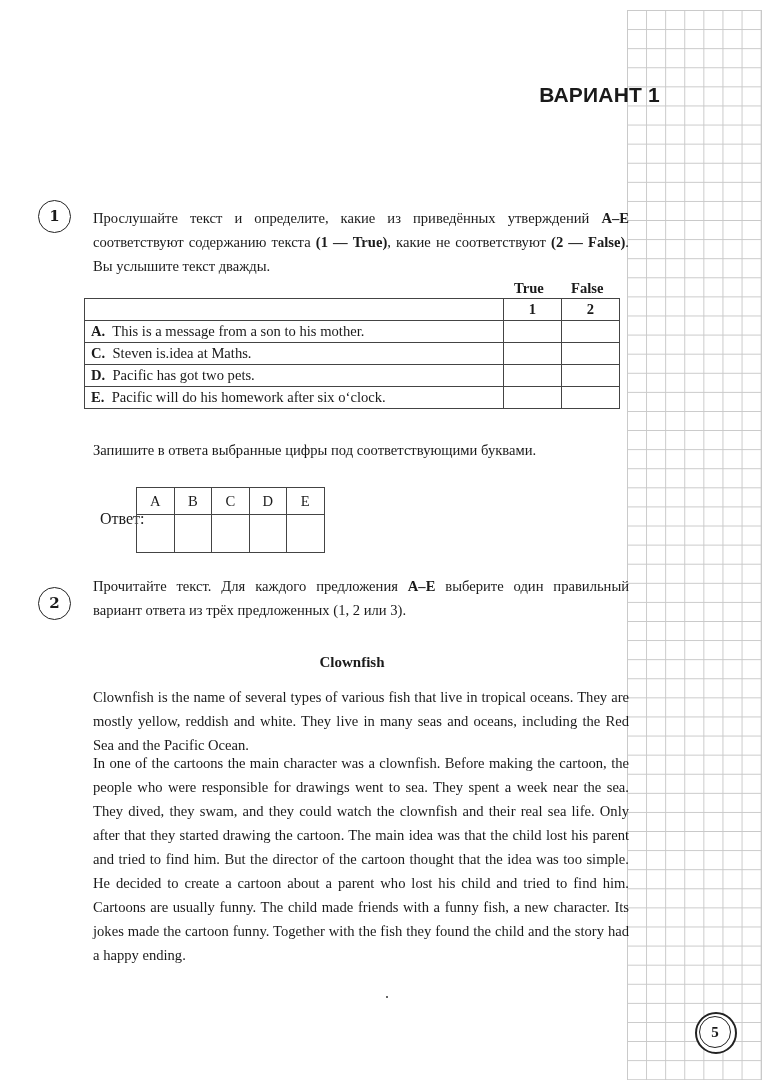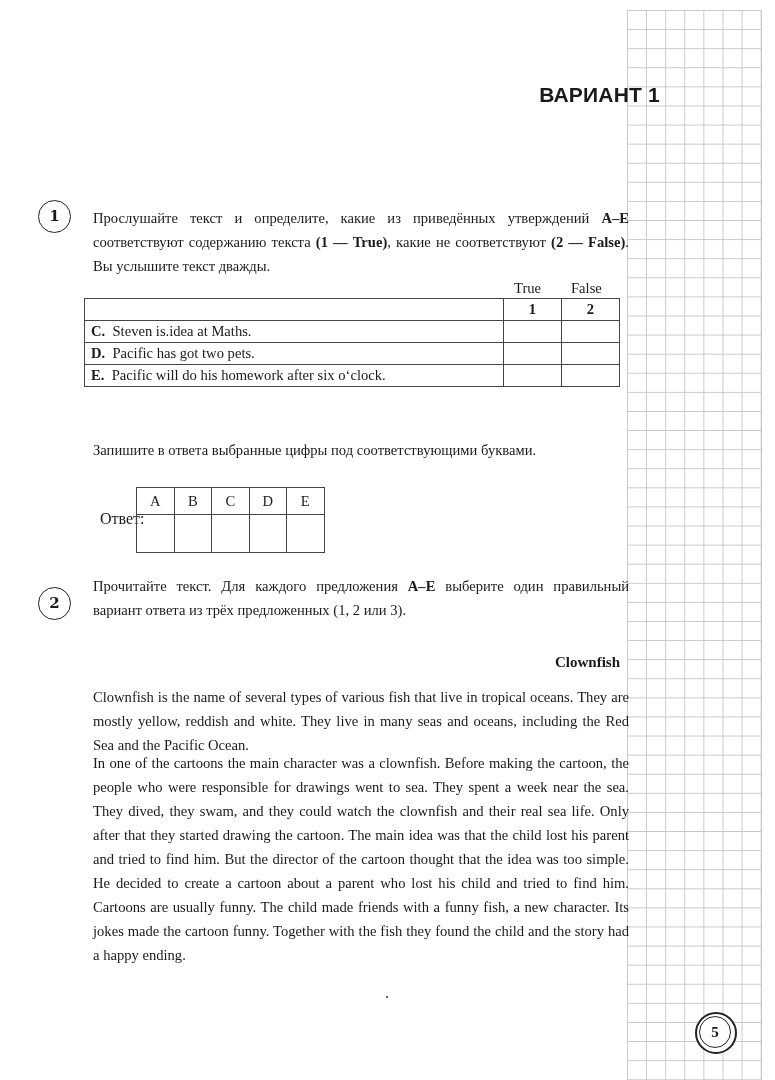--- a/index.html
+++ b/index.html
@@ -34,36 +34,36 @@
     }
     .para b { font-weight: bold; }
     table.tf {
       position: absolute; left: 84px; top: 298px; width: 536px;
       border-collapse: collapse; font-size: 14.6px;
       font-family: "Liberation Serif", "DejaVu Serif", serif;
     }
     table.tf td { border: 1px solid #444; height: 21px; padding: 0 6px; }
     table.tf td.c1, table.tf td.c2 { width: 45px; text-align: center; font-weight: bold; }
     .tfhead {
-      position: absolute; top: 280px; font-weight: normal; font-size: 14.6px;
+      position: absolute; top: 280px; font-weight: bold; font-size: 14.6px;
       font-family: "Liberation Serif", "DejaVu Serif", serif;
     }
     .ans-label {
       position: absolute; left: 100px; top: 510px; font-size: 16px;
       font-family: Liberation Serif, serif;
     }
     table.ans {
       position: absolute; left: 136px; top: 487px; border-collapse: collapse;
       font-size: 14.6px; font-family: "Liberation Serif", "DejaVu Serif", serif;
     }
     table.ans td { border: 1px solid #444; width: 36.5px; text-align: center; padding: 0; }
     table.ans tr.h td { height: 26px; }
     table.ans tr.b td { height: 37px; }
     .heading {
-      position: absolute; left: 84px; width: 536px; top: 654px; text-align: right;
+      position: absolute; left: 84px; width: 536px; top: 654px; text-align: center;
       font-weight: bold; font-size: 15px;
       font-family: "Liberation Serif", "DejaVu Serif", serif;
     }
     .dot { position: absolute; left: 386px; top: 996px; width: 2px; height: 2px; background: #333; border-radius: 50%; }
     .page-num {
       position: absolute; left: 695px; top: 1012px; width: 38px; height: 38px;
       border: 2px solid #222; border-radius: 50%; background: #fff;
     }
     .page-num-inner {
       position: absolute; left: 2px; top: 2px; width: 30px; height: 30px;
@@ -87,20 +87,25 @@
 
 <div class="tfhead" style="left:514px;">True</div>
 <div class="tfhead" style="left:571px;">False</div>
 
 <table class="tf">
   <tbody>
       <tr>
     <td></td>
     <td class="c1">1</td>
     <td class="c2">2</td>
+  </tr>
+  <tr>
+    <td><b>A.</b>&nbsp; <span>This is a message from a son to his mother.</span></td>
+    <td class="c1"></td>
+    <td class="c2"></td>
   </tr>
   <tr>
     <td><b>C.</b>&nbsp; <span>Steven is.idea at Maths.</span></td>
     <td class="c1"></td>
     <td class="c2"></td>
   </tr>
   <tr>
     <td><b>D.</b>&nbsp; <span>Pacific has got two pets.</span></td>
     <td class="c1"></td>
     <td class="c2"></td>

